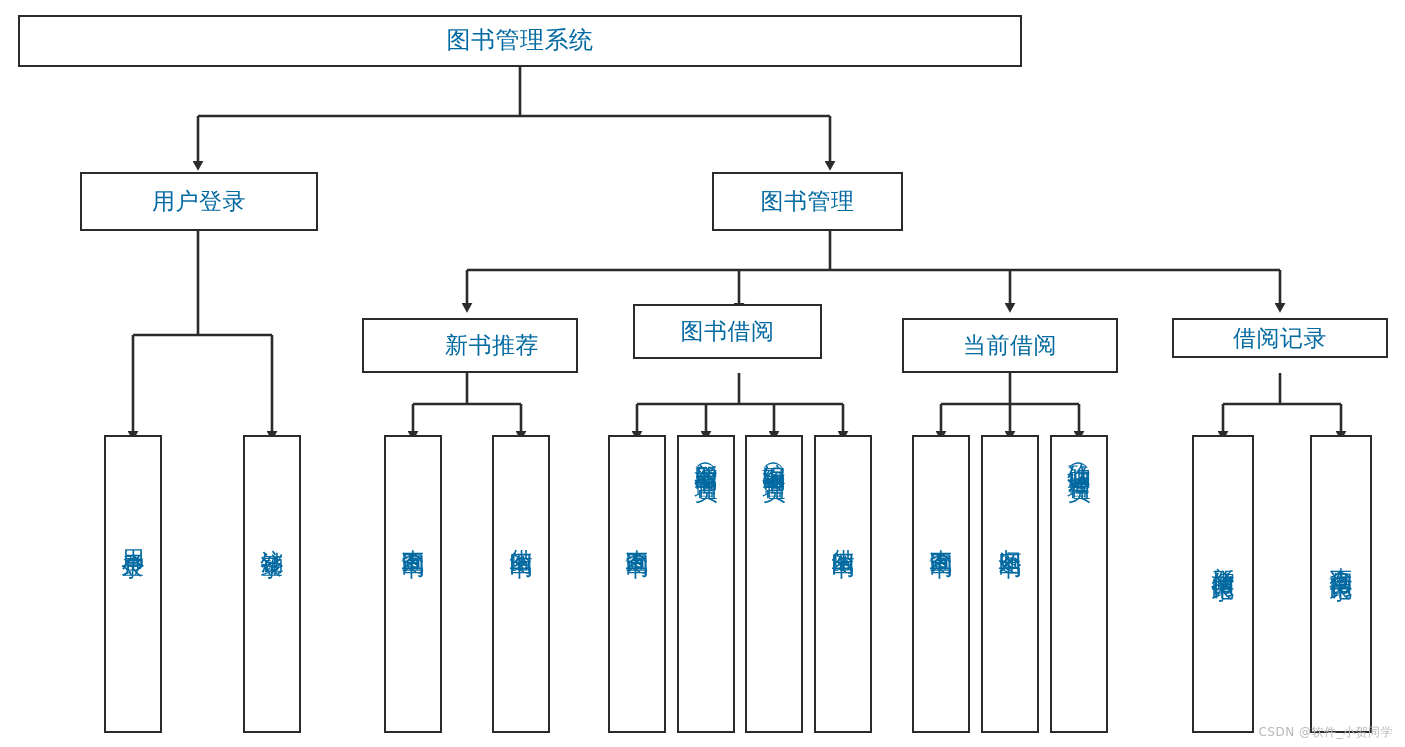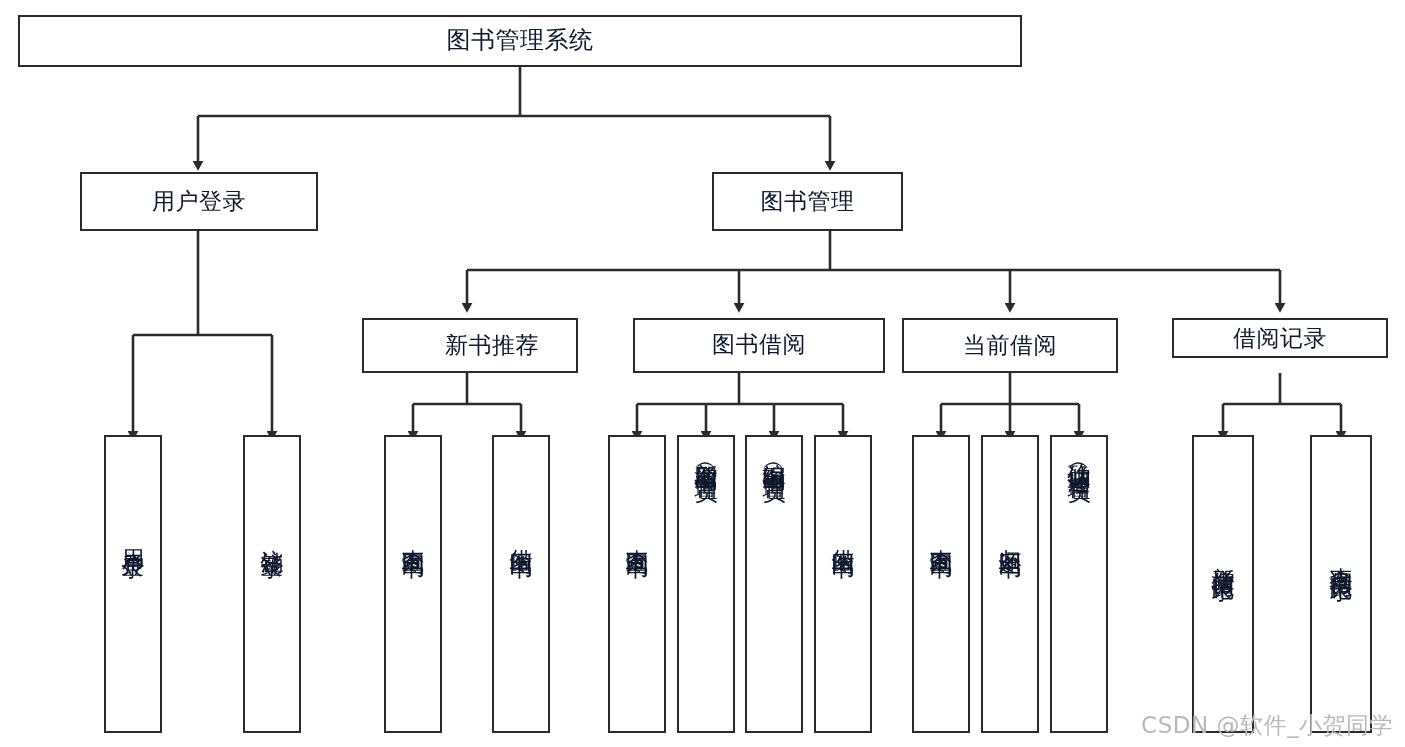--- a/index.html
+++ b/index.html
@@ -23,21 +23,21 @@
     left: 0;
     top: 0;
     width: 1405px;
     height: 747px;
   }
   .node {
     position: absolute;
     box-sizing: border-box;
     background: #ffffff;
     border: 2px solid #2b2b2b;
-    color: #0f172a;
+    color: #0369a1;
     display: flex;
     align-items: center;
     justify-content: center;
     text-align: center;
     z-index: 2;
   }
   .node-label {
     display: block;
     line-height: 1.06;
     letter-spacing: 0.5px;
@@ -64,21 +64,21 @@
   .node.vertical.mid2 .node-label {
     margin-top: 86px;
   }
   .node.vertical.mid3 .node-label {
     margin-top: 104px;
   }
   .watermark {
     position: absolute;
     right: 12px;
     bottom: 6px;
-    font-size: 23px;
+    font-size: 12px;
     color: #b9b9b9;
     letter-spacing: 0.5px;
     z-index: 3;
     white-space: nowrap;
   }
 </style>
 </head>
 <body>
 
 <div id="diagram-root">
@@ -143,21 +143,21 @@
   </div>
 
   <div class="node horizontal" style="left:712px; top:172px; width:191px; height:59px;">
     <span class="node-label">图书管理</span>
   </div>
 
   <div class="node horizontal" style="left:362px; top:318px; width:216px; height:55px;padding-left:44px;">
     <span class="node-label">新书推荐</span>
   </div>
 
-  <div class="node horizontal" style="left:633px; top:318px; width:252px; height:55px;font-family:Liberation Serif, serif;">
+  <div class="node horizontal" style="left:633px; top:304px; width:189px; height:55px;">
     <span class="node-label">图书借阅</span>
   </div>
 
   <div class="node horizontal" style="left:902px; top:318px; width:216px; height:55px;">
     <span class="node-label">当前借阅</span>
   </div>
 
   <div class="node horizontal" style="left:1172px; top:318px; width:216px; height:40px;">
     <span class="node-label">借阅记录</span>
   </div>

